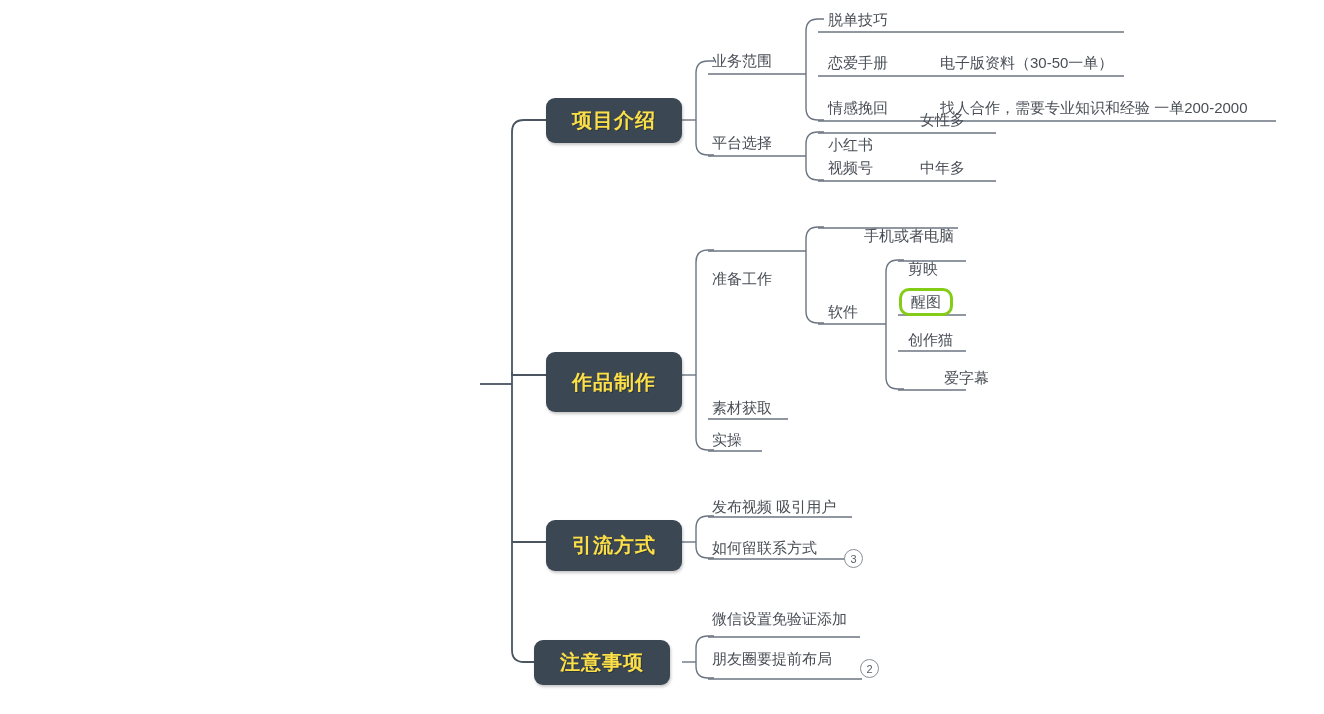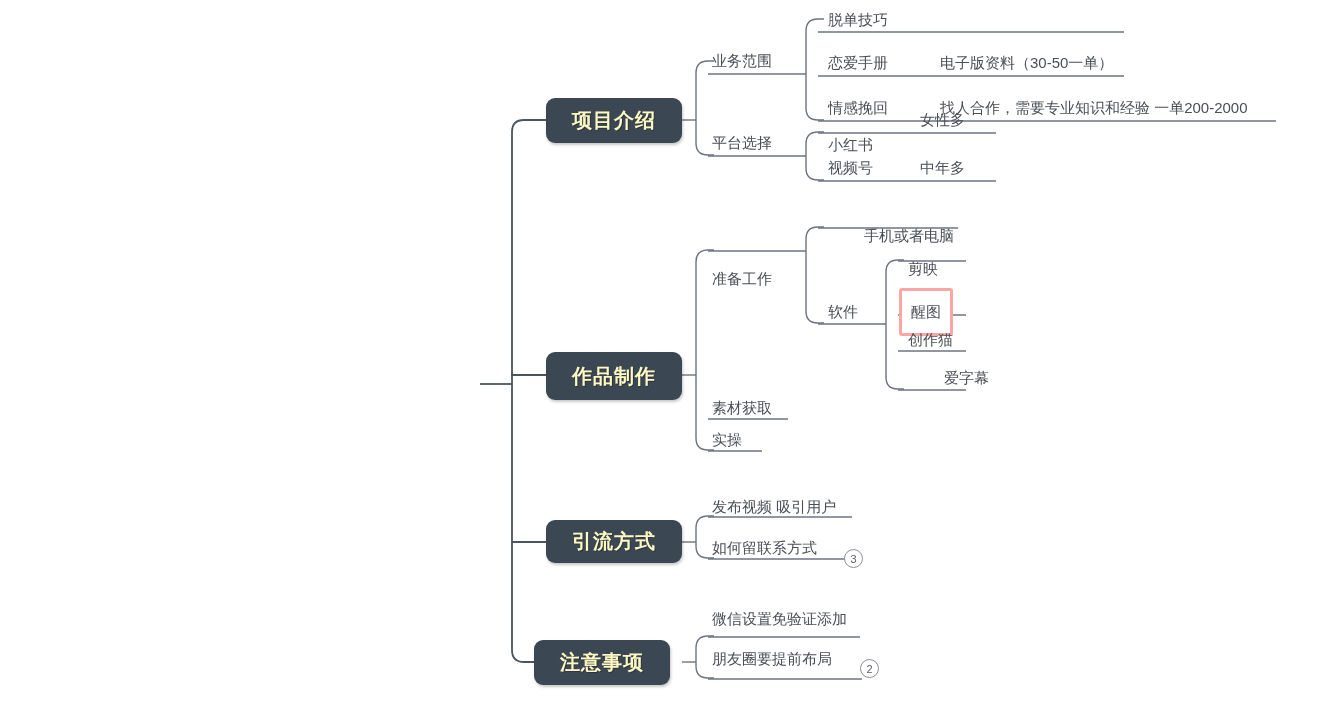--- a/index.html
+++ b/index.html
@@ -58,41 +58,41 @@
     position: absolute;
     background: #3B4753;
     border-radius: 9px;
     display: flex;
     align-items: center;
     justify-content: center;
     box-shadow: 1px 2px 3px rgba(0,0,0,0.22);
     box-sizing: border-box;
   }
   .branch-node .branch-text {
-    color: #fef9c3;
+    color: #fde047;
     font-size: 20px;
     font-weight: bold;
     letter-spacing: 1px;
     white-space: nowrap;
     text-shadow: 1px 1px 0 rgba(0,0,0,0.25);
   }
 
   
   .topic {
     position: absolute;
     color: #4a4f57;
     font-size: 15px;
     line-height: 18px;
     white-space: nowrap;
     font-family: "Liberation Sans", "DejaVu Sans", sans-serif;
   }
   .topic.sel {
-    border: 3px solid #fca5a5;
-    border-radius: 3px;
-    padding: 12px 9px;
+    border: 3px solid #84cc16;
+    border-radius: 10px;
+    padding: 2px 9px;
     background: #ffffff;
   }
 
   
   .badge {
     position: absolute;
     width: 19px;
     height: 19px;
     border-radius: 50%;
     border: 1px solid #8a8f98;
@@ -166,25 +166,25 @@
       <path d="M708,637 L860,637"></path>
       <path d="M708,679 L862,679"></path>
     </g>
   </svg>
 
 
   <div class="branch-node" style="left:546px; top:98px; width:136px; height:45px;">
     <span class="branch-text">项目介绍</span>
   </div>
 
-  <div class="branch-node" style="left:546px; top:352px; width:136px; height:48px;">
+  <div class="branch-node" style="left:546px; top:352px; width:136px; height:60px;">
     <span class="branch-text">作品制作</span>
   </div>
 
-  <div class="branch-node" style="left:546px; top:520px; width:136px; height:43px;">
+  <div class="branch-node" style="left:546px; top:520px; width:136px; height:51px;">
     <span class="branch-text">引流方式</span>
   </div>
 
   <div class="branch-node" style="left:534px; top:640px; width:136px; height:45px;">
     <span class="branch-text">注意事项</span>
   </div>
 
   <div class="topic" style="left:712px; top:52px;">业务范围</div>
   <div class="topic" style="left:712px; top:134px;">平台选择</div>
 

